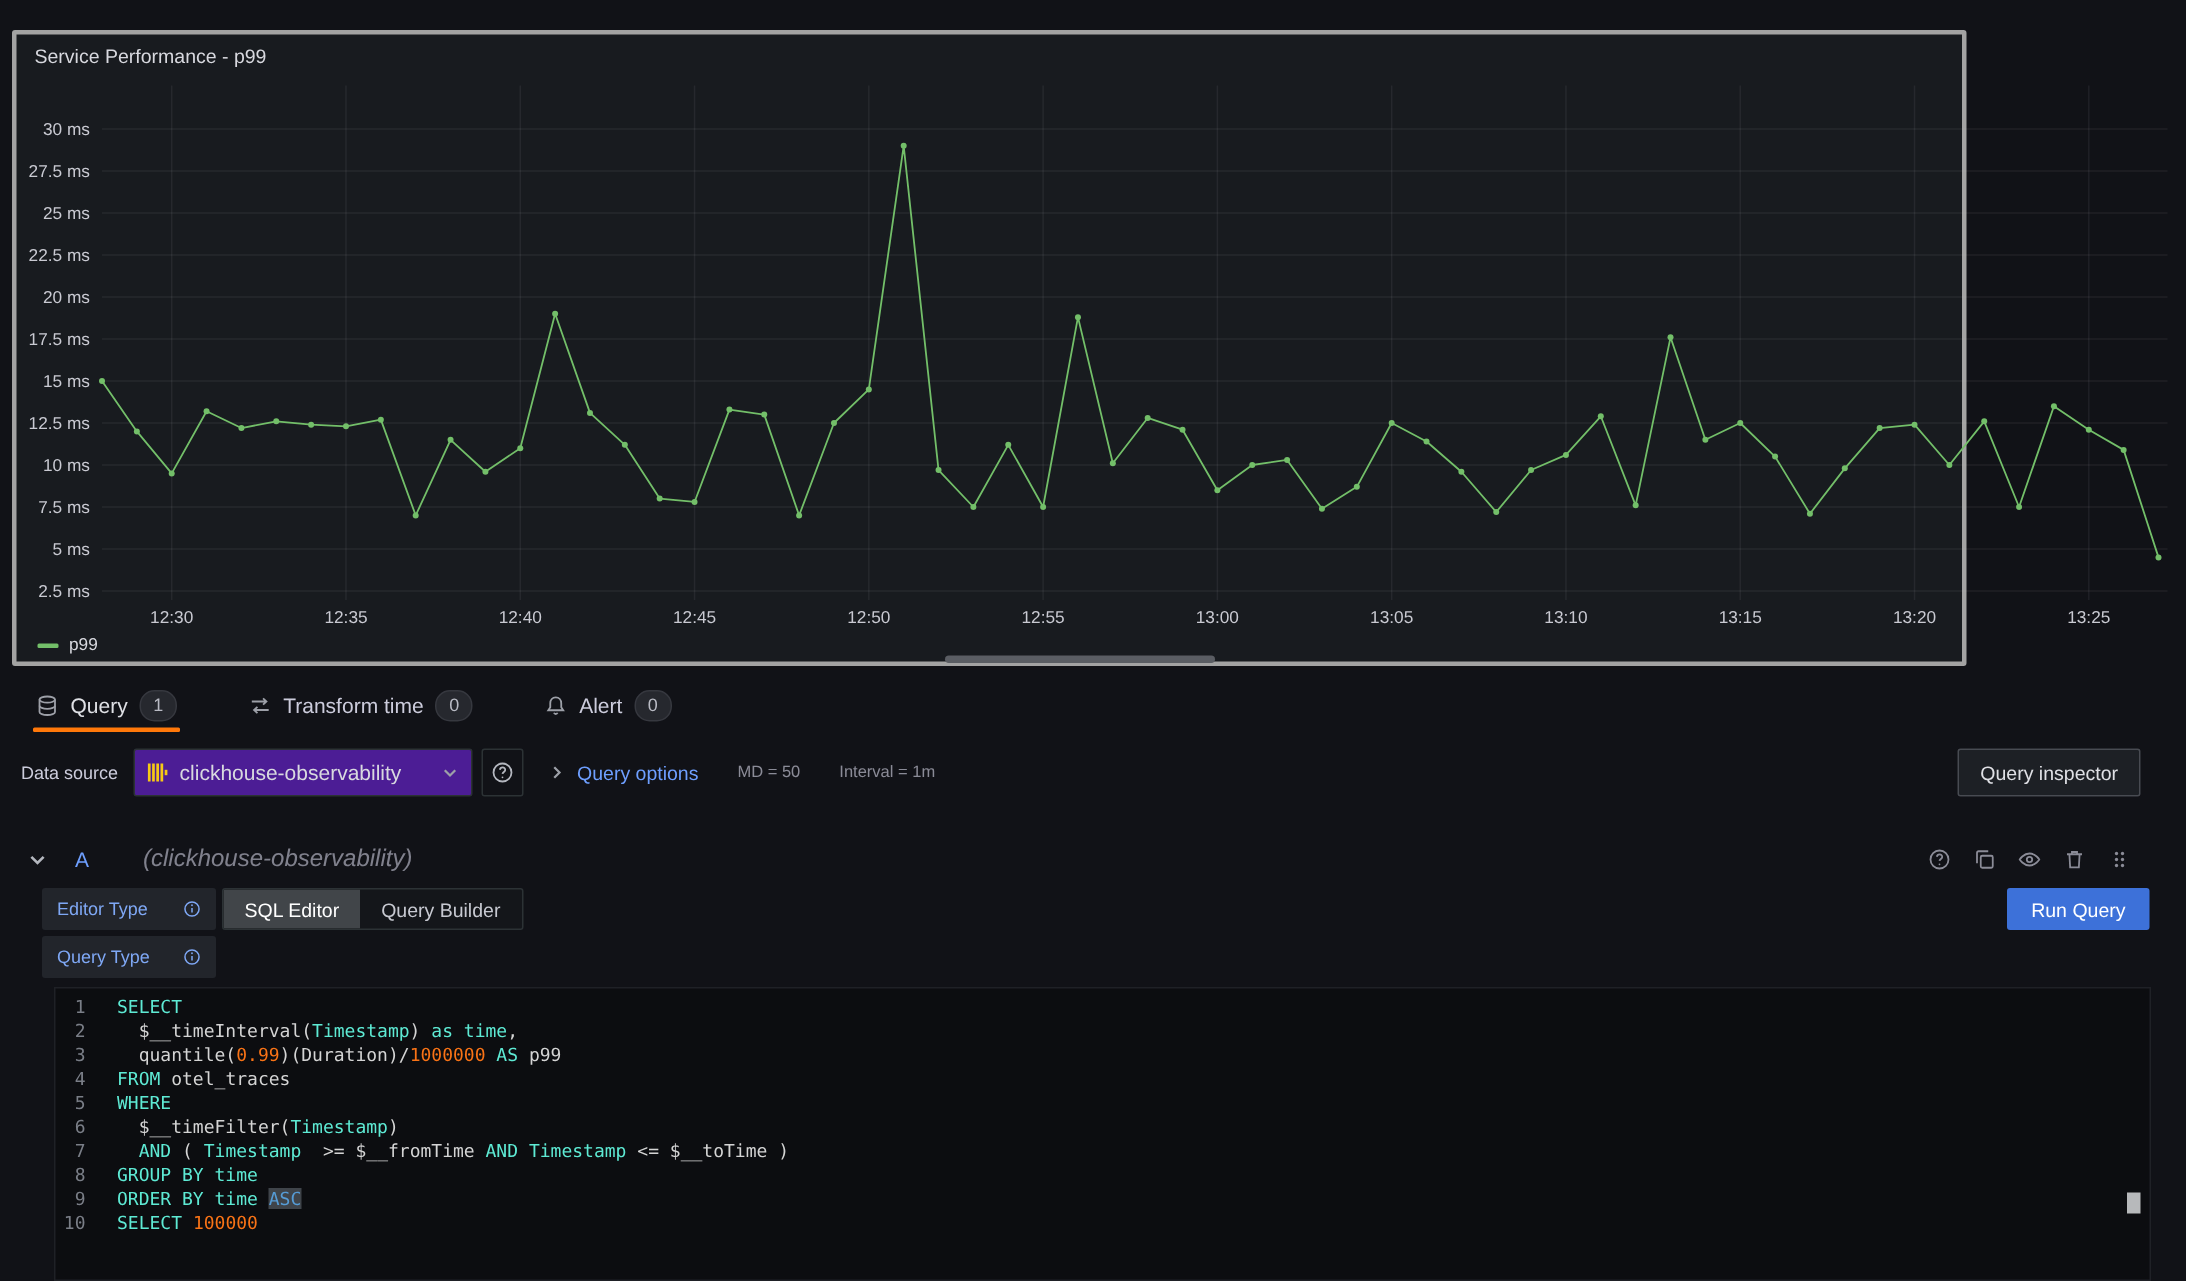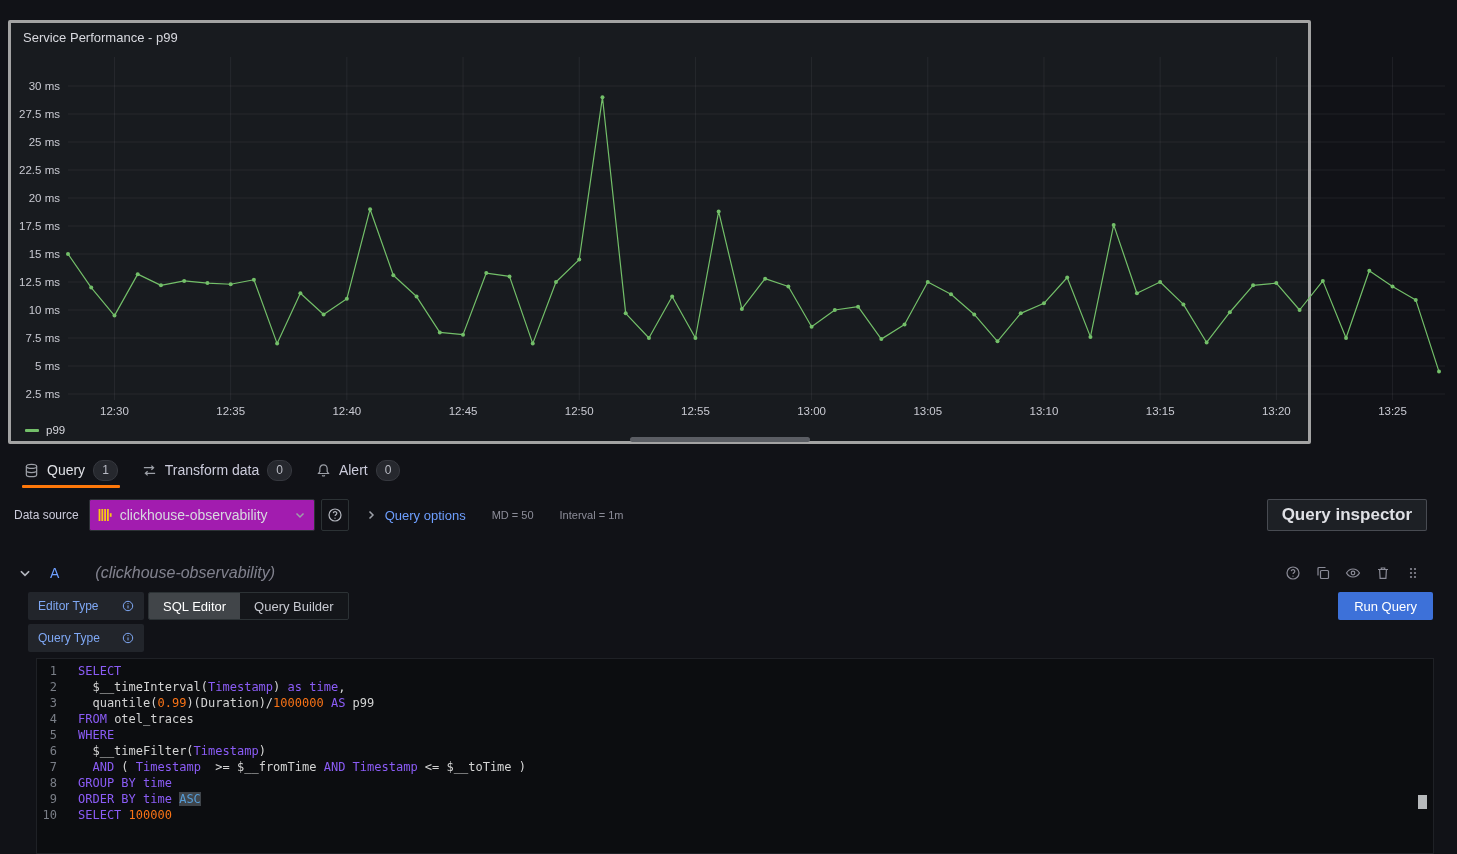--- a/index.html
+++ b/index.html
@@ -14,43 +14,43 @@
   #chart-svg .grid{stroke:rgba(204,204,220,0.08);stroke-width:1;}
   #chart-svg text.axis{fill:#c9cad2;font-size:11.5px;font-family:"Liberation Sans",sans-serif;}
   .legend{position:absolute;left:14px;bottom:5px;display:flex;align-items:center;gap:7px;cursor:pointer;}
   .legend-swatch{width:14px;height:3px;border-radius:1px;background:#73bf69;display:inline-block;}
   .legend-label{font-size:11.5px;color:#d8d9df;}
 
   
   .hscroll{position:absolute;left:630px;top:437px;width:180px;height:5px;border-radius:3px;background:#5a5d63;}
 
   
-  .tabs{position:absolute;left:8px;top:452px;right:8px;height:36px;display:flex;gap:20px;padding-left:14px;align-items:stretch;}
+  .tabs{position:absolute;left:8px;top:452px;right:8px;height:36px;display:flex;gap:44px;padding-left:14px;align-items:stretch;}
   .tab{display:flex;align-items:center;gap:8px;position:relative;cursor:pointer;font-size:14px;color:#ccccdc;padding:0 2px;}
   .tab.active{color:#dfe0e5;}
   .tab.active::after{content:"";position:absolute;left:0;right:0;bottom:0;height:3px;background:#ff780a;border-radius:1px;}
   .tab .ticon{display:flex;color:#9da0a8;}
   .badge{padding:0 8px;height:19px;line-height:19px;border-radius:10px;background:#26282e;
     border:1px solid #36383f;font-size:12px;color:#b9bbc4;}
 
   
   .toolbar{position:absolute;left:8px;top:498px;right:8px;height:34px;display:flex;align-items:center;}
   .ds-label{font-size:12px;font-weight:500;margin:0 10px 0 6px;color:#ccccdc;white-space:nowrap;}
-  .ds-select{width:226px;height:32px;box-sizing:border-box;background:#a21caf;border:1px solid #2c3235;border-radius:2px;
+  .ds-select{width:226px;height:32px;box-sizing:border-box;background:#4c1d95;border:1px solid #2c3235;border-radius:2px;
     display:flex;align-items:center;gap:8px;padding:0 8px;cursor:pointer;}
   .ds-select .ds-text{font-size:14px;color:#d8d9df;white-space:nowrap;overflow:hidden;}
   .ds-select .chev{margin-left:auto;display:flex;color:#9da0a8;}
   .help-btn{width:28px;height:32px;box-sizing:border-box;margin-left:6px;border:1px solid #2c3235;border-radius:2px;
     background:transparent;color:#b4b7bf;display:flex;align-items:center;justify-content:center;cursor:pointer;}
   .qo-chev{margin-left:16px;display:flex;color:#9da0a8;cursor:pointer;}
   .qo-label{margin-left:8px;font-size:13px;color:#6e9fff;cursor:pointer;white-space:nowrap;}
   .qo-meta{margin-left:26px;font-size:11px;color:rgba(204,204,220,0.65);white-space:nowrap;}
   .spacer{flex:1;}
   .qi-btn{height:32px;box-sizing:border-box;margin-right:22px;padding:0 14px;border:1px solid rgba(204,204,220,0.25);
-    border-radius:2px;background:#1d2025;color:#dfe0e5;font-size:17px;font-weight:700;
+    border-radius:2px;background:#1d2025;color:#dfe0e5;font-size:13px;font-weight:400;
     font-family:"Liberation Sans",sans-serif;cursor:pointer;white-space:nowrap;}
 
   
   .qrow-header{position:absolute;left:8px;top:558px;right:8px;height:30px;display:flex;align-items:center;
     padding:0 28px 0 10px;}
   .qrow-header .collapse{display:flex;color:#b4b7bf;cursor:pointer;}
   .ref-id{margin-left:18px;font-size:14px;font-weight:500;color:#6e9fff;cursor:pointer;}
   .ds-hint{margin-left:36px;font-size:16px;font-style:italic;color:rgba(204,204,220,0.6);}
   .qicons{display:flex;gap:14px;align-items:center;color:rgba(204,204,220,0.65);}
   .qicons .qi{display:flex;cursor:pointer;}
@@ -69,21 +69,21 @@
   .run-btn{margin-left:auto;height:28px;padding:0 16px;border:none;border-radius:2px;background:#3d71d9;color:#fff;
     font-size:13px;font-weight:500;font-family:"Liberation Sans",sans-serif;cursor:pointer;}
 
   
   .code-editor{position:absolute;left:36px;top:658px;width:1398px;height:196px;background:#0c0d10;
     border:1px solid #1f2126;box-sizing:border-box;overflow:hidden;padding-top:4px;
     font-family:"DejaVu Sans Mono",monospace;font-size:12px;line-height:16px;cursor:text;}
   .code-line{display:flex;height:16px;}
   .ln{width:20px;flex-shrink:0;text-align:right;color:#7a7e87;user-select:none;}
   .lt{margin-left:21px;white-space:pre;}
-  .tok-kw{color:#8b5cf6;}
+  .tok-kw{color:#5eead4;}
   .tok-num{color:#f97316;}
   .tok-pl{color:#d4d4d4;}
   .tok-kwsel{color:#569cd6;background:#3f444a;}
   .ovr-thumb{position:absolute;right:6px;top:136px;width:9px;height:14px;background:#c7c8ca;opacity:.92;}
 </style>
 </head>
 <body>
 
 <div class="app">
 
@@ -220,21 +220,21 @@
       <span class="tab-label">Query</span>
       <span class="badge">1</span>
     </div>
     <div class="tab">
       <span class="ticon">
         <svg width="15" height="15" viewBox="0 0 16 16" fill="none" stroke="currentColor" stroke-width="1.3">
           <path d="M2 5h10M10 2.8 12.4 5 10 7.2"></path>
           <path d="M14 11H4M6 8.8 3.6 11 6 13.2"></path>
         </svg>
       </span>
-      <span class="tab-label">Transform data</span>
+      <span class="tab-label">Transform time</span>
       <span class="badge">0</span>
     </div>
     <div class="tab">
       <span class="ticon">
         <svg width="15" height="15" viewBox="0 0 16 16" fill="none" stroke="currentColor" stroke-width="1.3">
           <path d="M8 2c-2.4 0-3.9 1.8-3.9 4.2v2.9L2.7 11.2h10.6L11.9 9.1V6.2C11.9 3.8 10.4 2 8 2z"></path>
           <path d="M6.7 13a1.4 1.4 0 0 0 2.6 0"></path>
         </svg>
       </span>
       <span class="tab-label">Alert</span>

